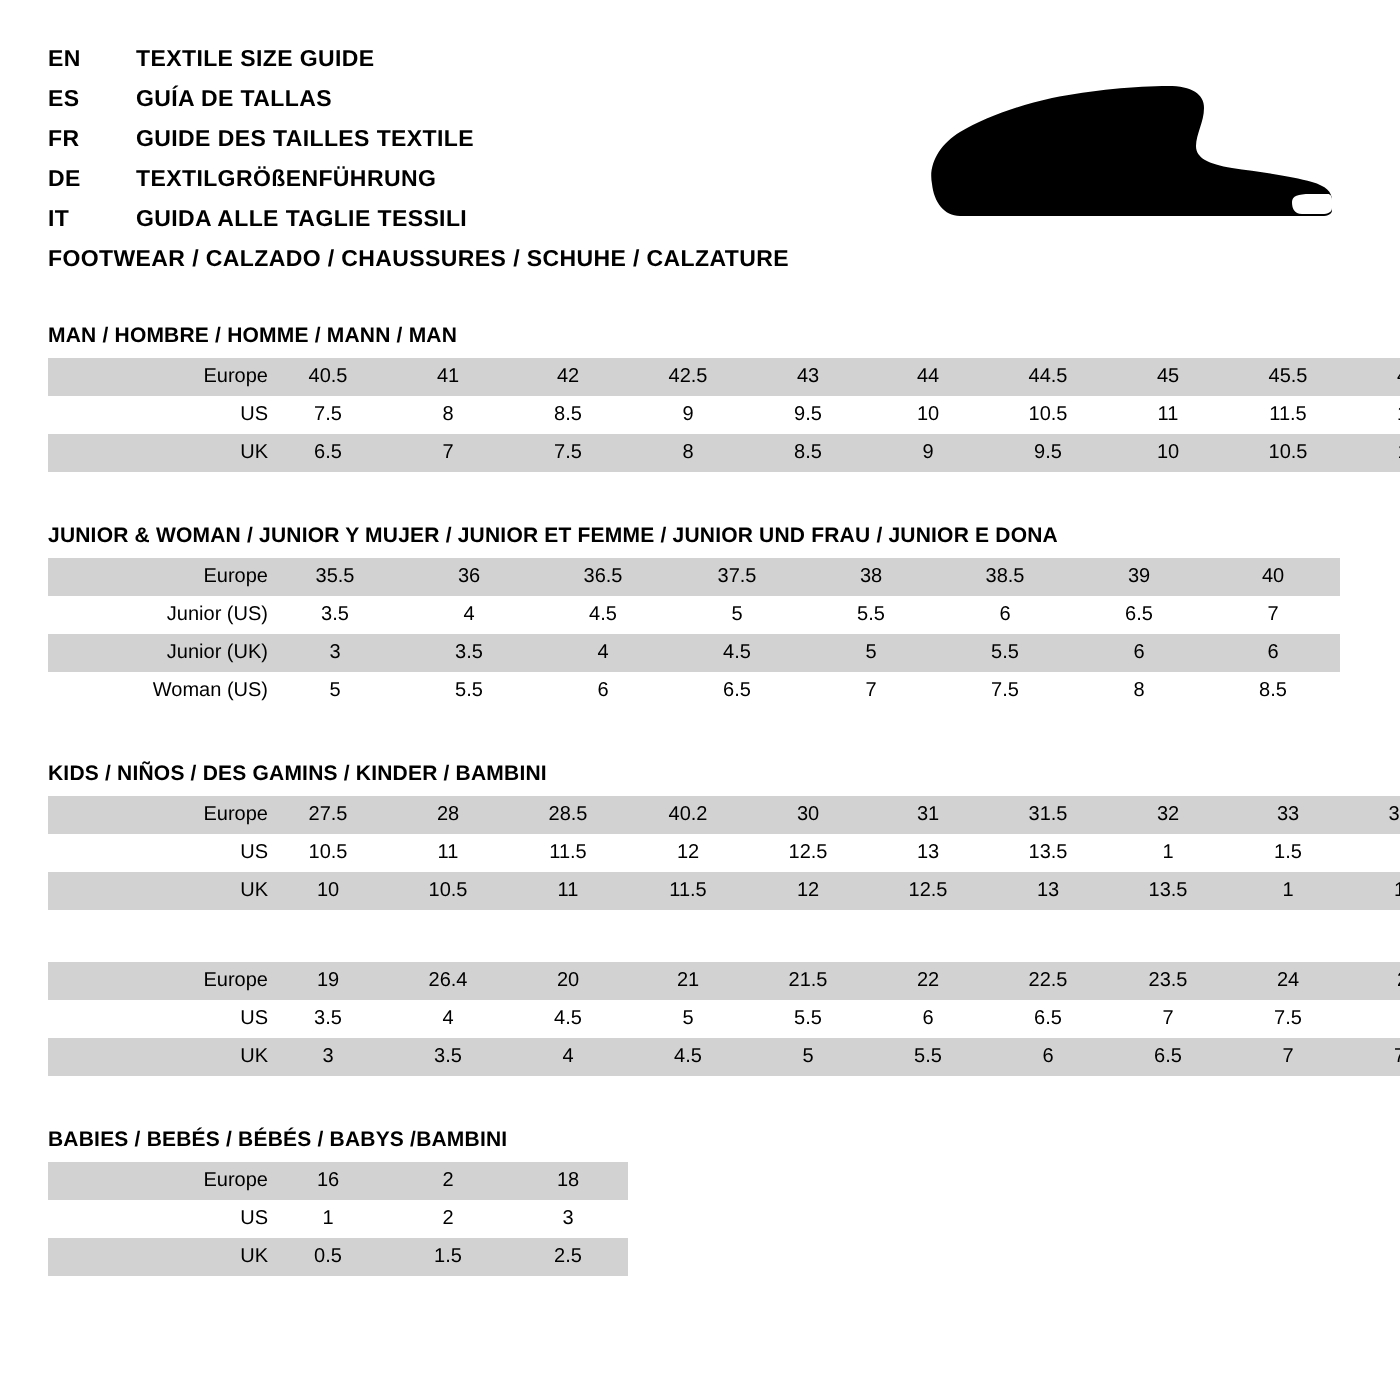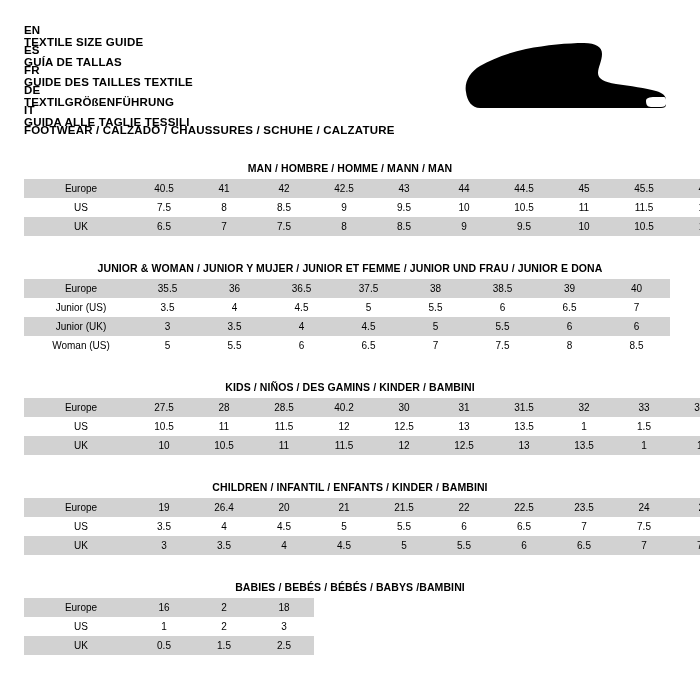--- a/index.html
+++ b/index.html
@@ -28,21 +28,20 @@
     position: relative;
     height: 100px;
   }
   .lang-list {
     width: 440px;
   }
   .lang-row {
     display: flex;
     align-items: baseline;
     height: 20px;
-    flex-direction: column;
   }
   .lang-code {
     width: 44px;
     font-size: 11.5px;
     font-weight: bold;
     letter-spacing: 0.2px;
   }
   .lang-title {
     font-size: 11.5px;
     font-weight: bold;
@@ -66,37 +65,36 @@
 
   
   .group {
     margin-top: 26px;
   }
   .group-title {
     font-size: 10.5px;
     font-weight: bold;
     letter-spacing: 0.1px;
     margin-bottom: 5px;
-    text-align: center;
   }
   table {
     border-collapse: collapse;
     font-size: 10px;
     table-layout: fixed;
   }
   table.w-full { width: 652px; }
   td {
     height: 19px;
     padding: 0;
     vertical-align: middle;
     white-space: nowrap;
   }
   td.label {
     padding-left: 4px;
-    text-align: center;
+    text-align: right;
   }
   td.val {
     text-align: center;
   }
   tr.shaded td {
     background: #d2d2d2;
   }
   tr.plain td {
     background: #ffffff;
   }
@@ -317,21 +315,20 @@
           <td class="val">13</td>
           <td class="val">13.5</td>
           <td class="val">1</td>
           <td class="val">1.5</td>
         </tr>
       </tbody>
     </table>
   </div>
 
   <div class="group">
-    <div class="group-title">CHILDREN / INFANTIL / ENFANTS / KINDER / BAMBINI</div>
     <table class="w-full">
       <colgroup>
         <col style="width:110px">
           <col style="width:60px">
           <col style="width:60px">
           <col style="width:60px">
           <col style="width:60px">
           <col style="width:60px">
           <col style="width:60px">
           <col style="width:60px">

